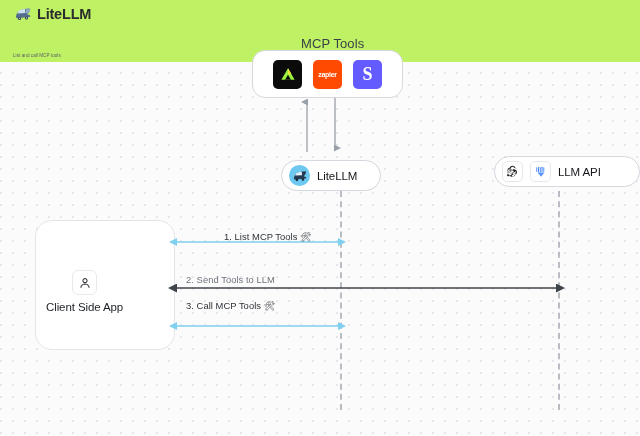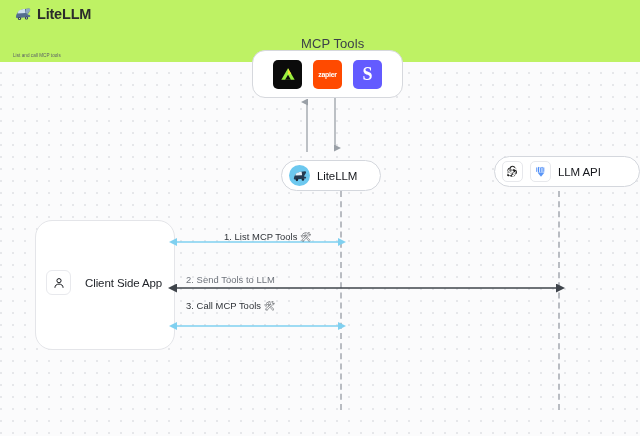--- a/index.html
+++ b/index.html
@@ -209,21 +209,22 @@
     border-radius: 17px;
     background: #ffffff;
     box-sizing: border-box;
   }
   #client-node {
     position: absolute;
     left: 46px;
     top: 270px;
     display: flex;
     align-items: center;
-    gap: 14px;
+    gap: 6px;
+    flex-direction: column;
   }
   .client-icon-tile {
     width: 25px;
     height: 25px;
     border-radius: 6px;
     border: 1px solid #e8e9ed;
     background: #ffffff;
     display: flex;
     align-items: center;
     justify-content: center;

